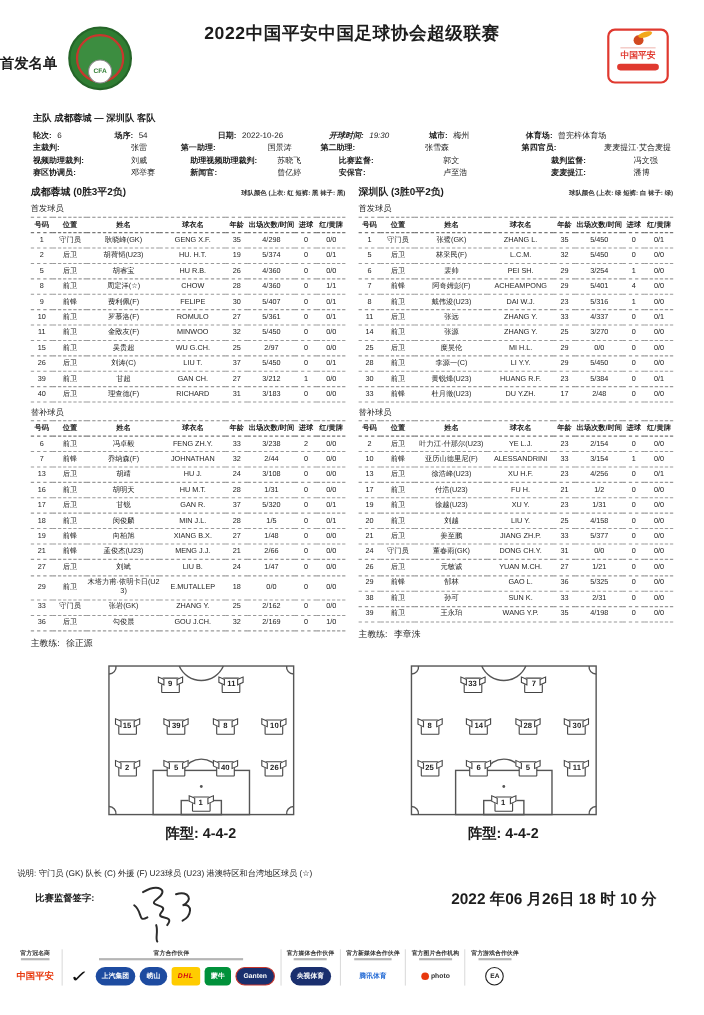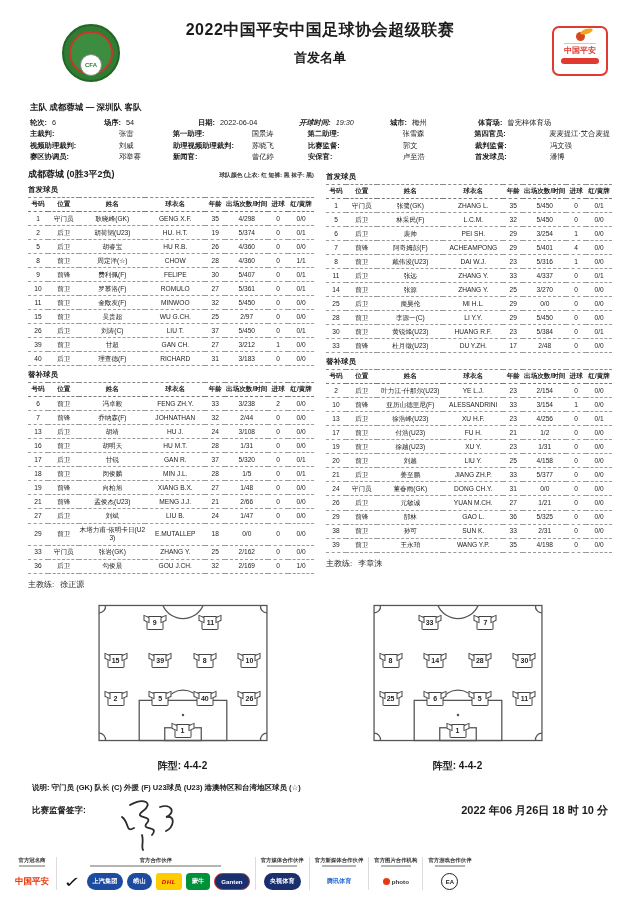--- a/index.html
+++ b/index.html
@@ -3,21 +3,21 @@
 <meta charset="utf-8">
 <style>
   html,body{margin:0;padding:0;}
   body{
     width:640px;height:923px;overflow:hidden;background:#ffffff;color:#1c1c1c;
     font-family:"Liberation Sans","DejaVu Sans",sans-serif;position:relative;
   }
   
   .header{position:relative;padding-top:20px;height:78px;}
   .title{ text-align:center;font-size:16px;font-weight:bold;letter-spacing:.5px;}
-  .subtitle{text-align:center;font-size:13px;font-weight:bold;margin-top:8px;}
+  .subtitle{font-size:13px;font-weight:bold;margin-top:8px;}
   .club-logo{position:absolute;left:62px;top:24px;width:54px;height:54px;border-radius:50%;
     background:#2f7d32;border:2px solid #256528;display:flex;align-items:flex-end;justify-content:center;}
   .club-logo .inner-ring{position:absolute;inset:5px;border-radius:50%;border:2px solid #c8372d;background:#3c8d40;}
   .club-logo .ball{position:relative;width:20px;height:20px;margin-bottom:4px;border-radius:50%;
     background:#fff;border:1px solid #888;display:flex;align-items:center;justify-content:center;
     font-size:6px;font-weight:bold;color:#2f7d32;}
   .badge{position:absolute;right:32px;top:26px;width:56px;height:50px;border:2px solid #e0392f;border-radius:7px;
     background:#fff;display:flex;flex-direction:column;align-items:center;padding-top:3px;box-sizing:border-box;}
   .flame{width:9px;height:9px;border-radius:50%;background:#d2491f;position:relative;margin-top:1px;}
   .flame::after{content:"";position:absolute;right:-8px;top:-3px;width:13px;height:5px;border-radius:50%;
@@ -28,30 +28,30 @@
   .match-line{padding:0 30px;font-size:8.5px;font-weight:bold;margin-top:4px;}
   .info-box{padding:0 30px;margin-top:3px;}
   .info-row{display:flex;font-size:7.3px;line-height:1.55;}
   .info-row .pair{display:flex;}
   .info-row .lbl{font-weight:bold;white-space:nowrap;}
   .info-row .val{margin-left:5px;white-space:nowrap;}
   .rA .pair:nth-child(1){width:74px;} .rA .pair:nth-child(2){width:94px;}
   .rA .pair:nth-child(3){width:101px;} .rA .pair:nth-child(4){width:91px;font-style:italic;}
   .rA .pair:nth-child(5){width:88px;} .rA .pair:nth-child(6){flex:1;}
   .rB .pair:nth-child(1){width:143px;align-items:flex-end;} .rB .pair:nth-child(2){width:135px;}
-  .rB .pair:nth-child(3){width:167px;} .rB .pair:nth-child(4){flex:1;}
+  .rB .pair:nth-child(3){width:167px;} .rB .pair:nth-child(4){flex:1;margin-left:26px;}
   .rB .pair:nth-child(1) .lbl{width:84px;} .rB .pair:nth-child(2) .lbl{width:74px;}
   .rB .pair:nth-child(3) .lbl{width:90px;} .rB .pair:nth-child(4) .lbl{width:70px;}
   
   .teams{display:flex;gap:12px;padding:0 28px;margin-top:6px;}
   .team-col{width:286px;}
   .team-head{display:flex;justify-content:space-between;align-items:baseline;}
   .team-name{font-size:9px;font-weight:bold;white-space:nowrap;}
   .kit{font-size:5.8px;font-weight:bold;color:#333;white-space:nowrap;}
-  .sec-label{font-size:7.5px;font-weight:bold;margin:4px 0 2px;}
+  .sec-label{font-size:7.5px;font-weight:normal;margin:4px 0 2px;}
   table{width:100%;border-collapse:collapse;font-size:6.6px;table-layout:fixed;}
   thead tr{border-top:1px dashed #888;}
   th{font-weight:bold;border-bottom:1px dashed #777;padding:2px 0;white-space:nowrap;overflow:hidden;}
   td{border-bottom:1px dashed #999;padding:2.4px 0;text-align:center;line-height:1.25;word-break:break-all;}
   th:nth-child(1),td:nth-child(1){width:7%;}
   th:nth-child(2),td:nth-child(2){width:11%;}
   th:nth-child(3),td:nth-child(3){width:23%;}
   th:nth-child(4),td:nth-child(4){width:21%;}
   th:nth-child(5),td:nth-child(5){width:7%;}
   th:nth-child(6),td:nth-child(6){width:15%;}
@@ -62,27 +62,27 @@
   
   .formations{display:flex;justify-content:space-around;padding:0 45px;margin-top:10px;}
   .formation{width:200px;text-align:center;}
   .pitch-wrap{position:relative;width:186px;height:146px;margin:0 auto;}
   .pitch{width:100%;height:100%;display:block;}
   .jersey{position:absolute;width:15px;height:12px;background:#fff;border:1px solid #444;border-radius:2px 2px 1px 1px;
     font-size:7px;font-weight:bold;line-height:12px;text-align:center;transform:translate(-50%,-50%);}
   .jersey::before,.jersey::after{content:"";position:absolute;top:-1px;width:4px;height:4px;background:#fff;border:1px solid #444;}
   .jersey::before{left:-4px;transform:skewY(24deg);}
   .jersey::after{right:-4px;transform:skewY(-24deg);}
-  .formation-label{font-size:10px;font-weight:bold;margin-top:13px;}
+  .formation-label{font-size:13px;font-weight:bold;margin-top:3px;}
   
-  .legend{padding:0 32px;font-size:7.5px;font-weight:bold;margin-top:10px;}
+  .legend{padding:0 16px;font-size:7.5px;font-weight:normal;margin-top:22px;}
   .sig-row{position:relative;margin:2px 32px 0;height:56px;}
   .sig-label{font-size:8.5px;font-weight:bold;position:absolute;left:0;top:10px;}
   .sig-scribble{position:absolute;left:78px;top:0;}
-  .datetime{position:absolute;right:0;top:8px;font-size:11px;font-weight:bold;}
+  .datetime{position:absolute;right:11px;top:8px;font-size:14px;font-weight:bold;}
   
   .sponsor-bar{display:flex;align-items:flex-start;padding:0 8px;margin-top:6px;}
   .sp-group{display:flex;flex-direction:column;align-items:center;padding:0 5px;border-left:1px solid #dcdcdc;}
   .sp-group:first-child{border-left:none;}
   .sp-label{font-size:5.4px;font-weight:bold;color:#333;white-space:nowrap;text-align:center;}
   .sp-sub{width:70%;height:2px;background:#b5b5b5;margin-top:1.5px;}
   .sp-logos{display:flex;align-items:center;margin-top:6px;gap:4px;}
   .lg{display:inline-flex;align-items:center;justify-content:center;height:17px;border-radius:9px;
     padding:0 6px;font-size:6.2px;font-weight:bold;white-space:nowrap;box-sizing:border-box;}
   .lg.pingan{color:#e8380d;background:none;font-size:8.5px;padding:0 2px;}
@@ -121,21 +121,21 @@
       <span class="pair">
         <span class="lbl">轮次:</span>
         <span class="val">6</span>
       </span>
       <span class="pair">
         <span class="lbl">场序:</span>
         <span class="val">54</span>
       </span>
       <span class="pair">
         <span class="lbl">日期:</span>
-        <span class="val">2022-06-04</span>
+        <span class="val">2022-10-26</span>
       </span>
       <span class="pair">
         <span class="lbl">开球时间:</span>
         <span class="val">19:30</span>
       </span>
       <span class="pair">
         <span class="lbl">城市:</span>
         <span class="val">梅州</span>
       </span>
       <span class="pair">
@@ -186,21 +186,21 @@
       </span>
       <span class="pair">
         <span class="lbl">新闻官:</span>
         <span class="val">曾亿婷</span>
       </span>
       <span class="pair">
         <span class="lbl">安保官:</span>
         <span class="val">卢至浩</span>
       </span>
       <span class="pair">
-        <span class="lbl">首发球员:</span>
+        <span class="lbl">麦麦提江:</span>
         <span class="val">潘博</span>
       </span>
     </div>
   </div>
 
 <div class="teams">
 
   <div class="team-col">
     <div class="team-head">
       <span class="team-name">成都蓉城 (0胜3平2负)</span>
@@ -469,20 +469,24 @@
             <td>1/0</td>
           </tr>
         </tbody>
     </table>
     <div class="coach">
       <span>主教练:</span><span class="c-val">徐正源</span>
     </div>
   </div>
 
   <div class="team-col">
+    <div class="team-head">
+      <span class="team-name">深圳队 (3胜0平2负)</span>
+      <span class="kit">球队颜色 (上衣: 绿 短裤: 白 袜子: 绿)</span>
+    </div>
     <div class="sec-label">首发球员</div>
     <table>
       <thead>
           <tr>
             <th>号码</th>
             <th>位置</th>
             <th>姓名</th>
             <th>球衣名</th>
             <th>年龄</th>
             <th>出场次数/时间</th>

